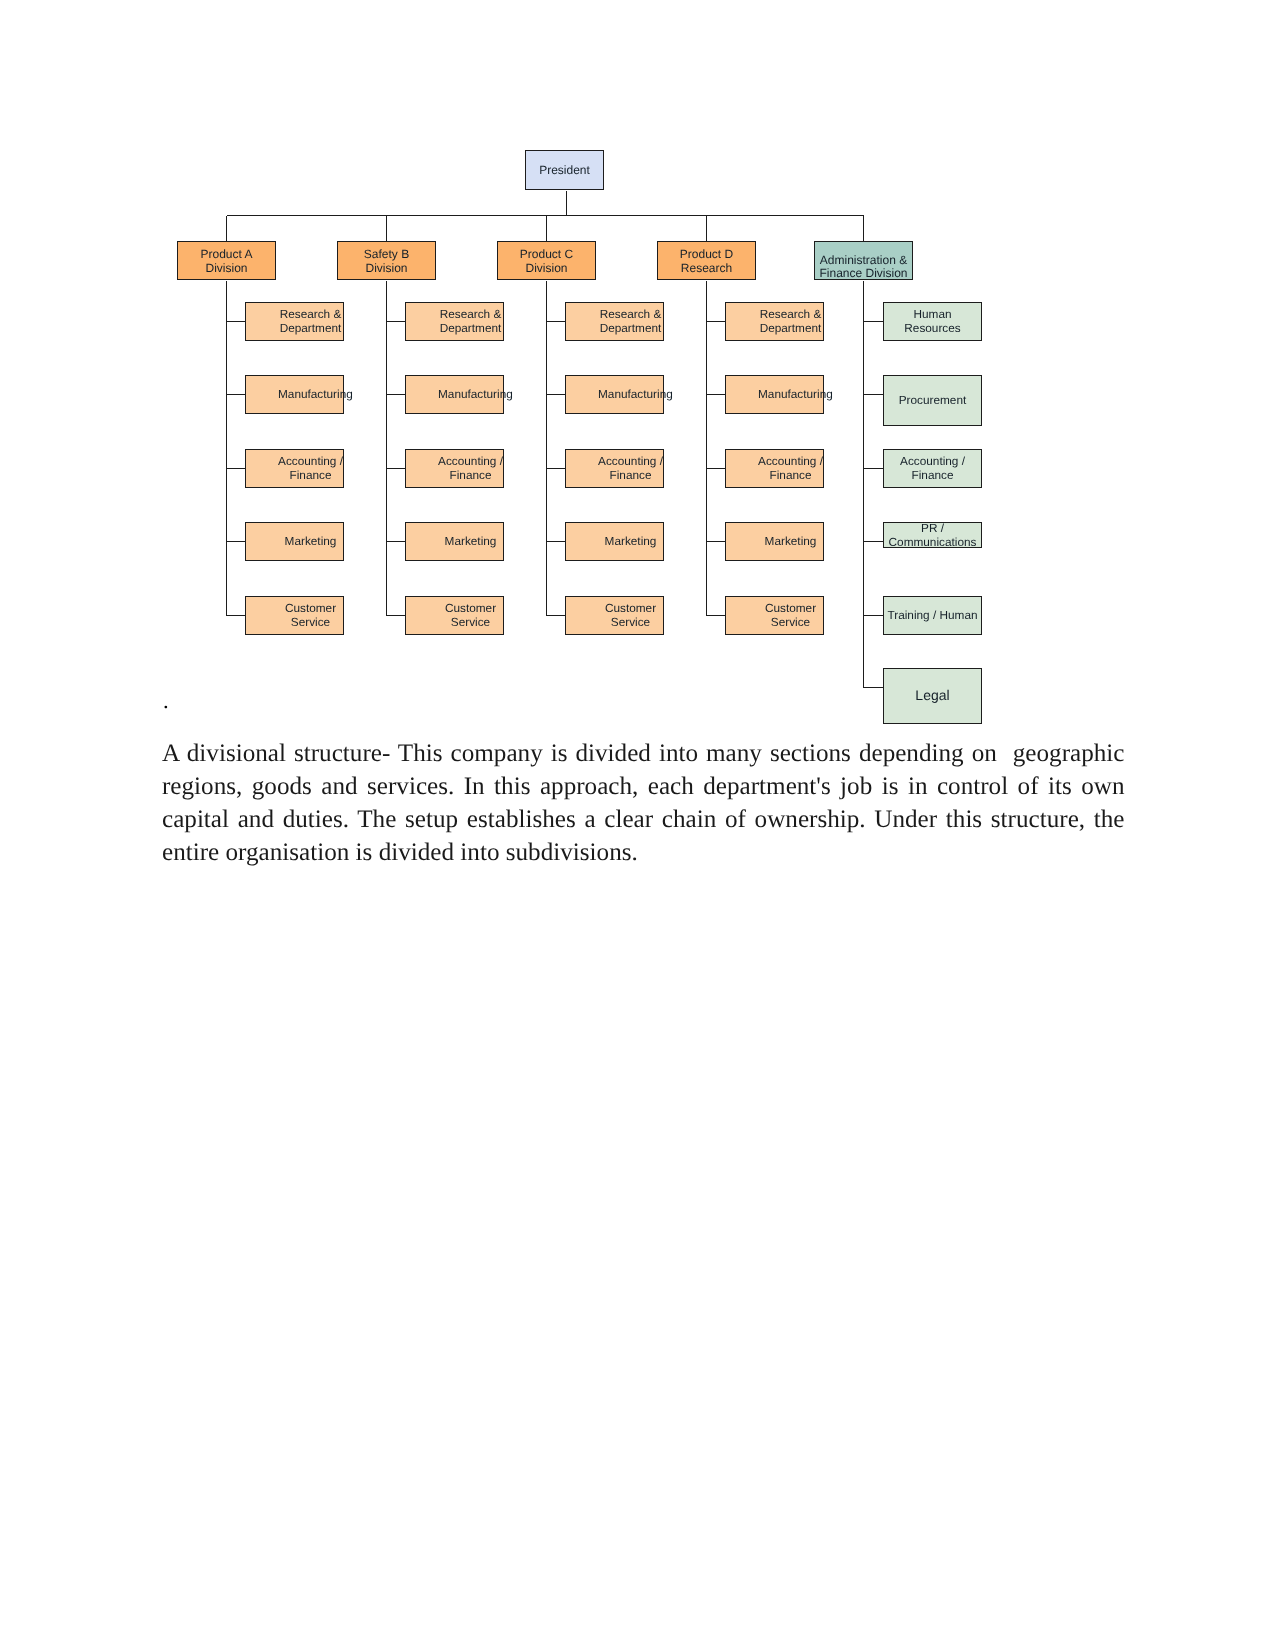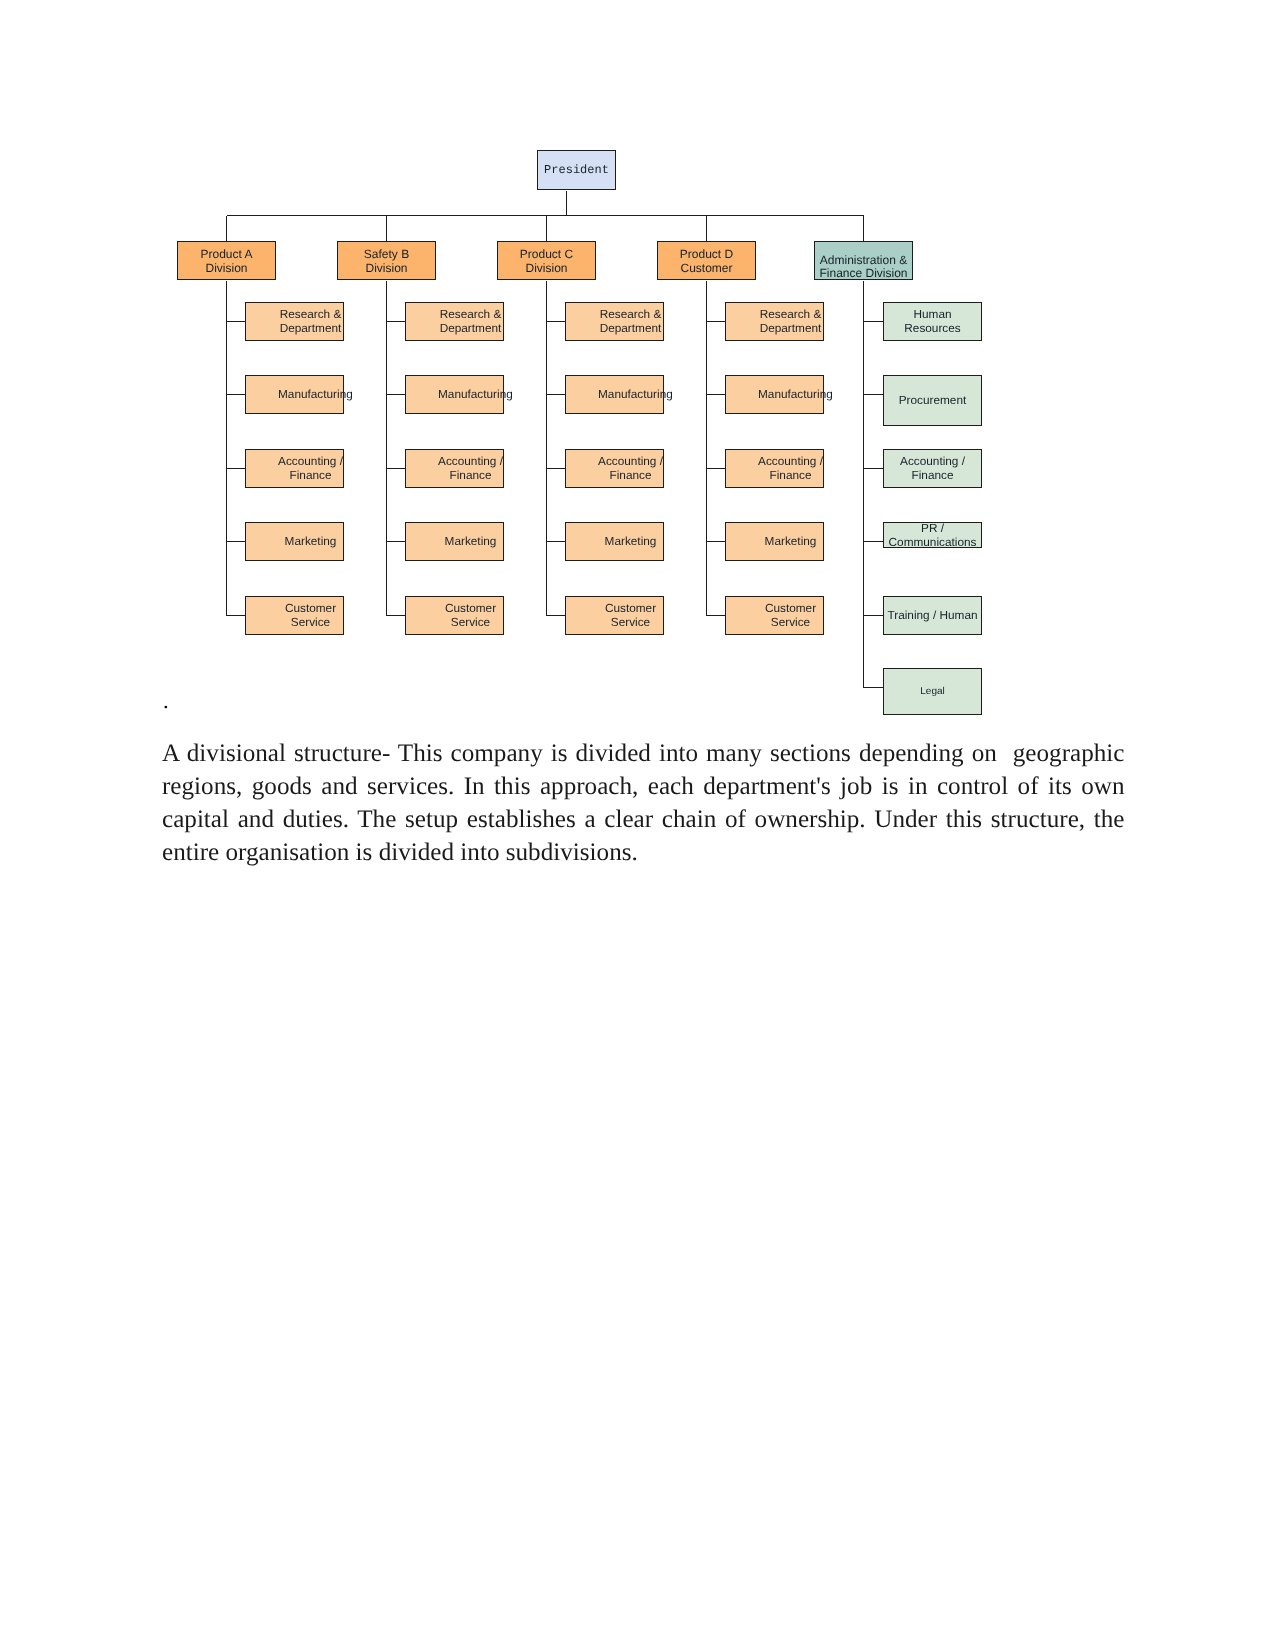--- a/index.html
+++ b/index.html
@@ -101,21 +101,21 @@
         <div class="wire" style="left: 706.5px; top: 614.85px; width: 19px; height: 1.3px; background: rgb(29, 29, 29);"></div>
         <div class="wire" style="left: 862.85px; top: 215.5px; width: 1.3px; height: 26px; background: rgb(29, 29, 29);"></div>
         <div class="wire" style="left: 862.85px; top: 280.5px; width: 1.3px; height: 407px; background: rgb(29, 29, 29);"></div>
         <div class="wire" style="left: 863.5px; top: 320.85px; width: 19px; height: 1.3px; background: rgb(29, 29, 29);"></div>
         <div class="wire" style="left: 863.5px; top: 393.85px; width: 19px; height: 1.3px; background: rgb(29, 29, 29);"></div>
         <div class="wire" style="left: 863.5px; top: 467.85px; width: 19px; height: 1.3px; background: rgb(29, 29, 29);"></div>
         <div class="wire" style="left: 863.5px; top: 540.85px; width: 19px; height: 1.3px; background: rgb(29, 29, 29);"></div>
         <div class="wire" style="left: 863.5px; top: 614.85px; width: 19px; height: 1.3px; background: rgb(29, 29, 29);"></div>
         <div class="wire" style="left: 863.5px; top: 686.85px; width: 19px; height: 1.3px; background: rgb(29, 29, 29);"></div>
       </div>
-      <div class="node n-president" style="left: 537px; top: 150.2px; width: 79px; height: 40.4px; font-size: 12px; line-height: 13.2px; font-family: Liberation Mono, monospace;"><span class="node-label">President</span></div>
+      <div class="node n-president" style="left: 525px; top: 150.2px; width: 79px; height: 40.4px; font-size: 12px; line-height: 13.2px;"><span class="node-label">President</span></div>
       <div class="node n-division" style="left: 176.5px; top: 241px; width: 99px; height: 39px; font-size: 12px; line-height: 13.2px;"><span class="node-label">Product A
 Division</span></div>
       <div class="node n-subdept" style="left: 245.3px; top: 302.2px; width: 99px; height: 39px; font-size: 11.8px; line-height: 13.5px;"><span class="node-label">Research &amp;
 Department</span></div>
       <div class="node n-subdept" style="left: 245.3px; top: 375.4px; width: 99px; height: 39px; font-size: 11.8px; line-height: 13.5px;"><span class="node-label">Manufacturing</span></div>
       <div class="node n-subdept" style="left: 245.3px; top: 448.8px; width: 99px; height: 39px; font-size: 11.8px; line-height: 13.5px;"><span class="node-label">Accounting /
 Finance</span></div>
       <div class="node n-subdept" style="left: 245.3px; top: 522.3px; width: 99px; height: 39px; font-size: 11.8px; line-height: 13.5px;"><span class="node-label">Marketing</span></div>
       <div class="node n-subdept" style="left: 245.3px; top: 596.3px; width: 99px; height: 39px; font-size: 11.8px; line-height: 13.5px;"><span class="node-label">Customer Service</span></div>
       <div class="node n-division" style="left: 336.5px; top: 241px; width: 99px; height: 39px; font-size: 12px; line-height: 13.2px;"><span class="node-label">Safety B
@@ -130,35 +130,35 @@
       <div class="node n-division" style="left: 496.5px; top: 241px; width: 99px; height: 39px; font-size: 12px; line-height: 13.2px;"><span class="node-label">Product C
 Division</span></div>
       <div class="node n-subdept" style="left: 565.3px; top: 302.2px; width: 99px; height: 39px; font-size: 11.8px; line-height: 13.5px;"><span class="node-label">Research &amp;
 Department</span></div>
       <div class="node n-subdept" style="left: 565.3px; top: 375.4px; width: 99px; height: 39px; font-size: 11.8px; line-height: 13.5px;"><span class="node-label">Manufacturing</span></div>
       <div class="node n-subdept" style="left: 565.3px; top: 448.8px; width: 99px; height: 39px; font-size: 11.8px; line-height: 13.5px;"><span class="node-label">Accounting /
 Finance</span></div>
       <div class="node n-subdept" style="left: 565.3px; top: 522.3px; width: 99px; height: 39px; font-size: 11.8px; line-height: 13.5px;"><span class="node-label">Marketing</span></div>
       <div class="node n-subdept" style="left: 565.3px; top: 596.3px; width: 99px; height: 39px; font-size: 11.8px; line-height: 13.5px;"><span class="node-label">Customer Service</span></div>
       <div class="node n-division" style="left: 656.5px; top: 241px; width: 99px; height: 39px; font-size: 12px; line-height: 13.2px;"><span class="node-label">Product D
-Customer</span></div>
+Research</span></div>
       <div class="node n-subdept" style="left: 725.3px; top: 302.2px; width: 99px; height: 39px; font-size: 11.8px; line-height: 13.5px;"><span class="node-label">Research &amp;
 Department</span></div>
       <div class="node n-subdept" style="left: 725.3px; top: 375.4px; width: 99px; height: 39px; font-size: 11.8px; line-height: 13.5px;"><span class="node-label">Manufacturing</span></div>
       <div class="node n-subdept" style="left: 725.3px; top: 448.8px; width: 99px; height: 39px; font-size: 11.8px; line-height: 13.5px;"><span class="node-label">Accounting /
 Finance</span></div>
       <div class="node n-subdept" style="left: 725.3px; top: 522.3px; width: 99px; height: 39px; font-size: 11.8px; line-height: 13.5px;"><span class="node-label">Marketing</span></div>
       <div class="node n-subdept" style="left: 725.3px; top: 596.3px; width: 99px; height: 39px; font-size: 11.8px; line-height: 13.5px;"><span class="node-label">Customer Service</span></div>
       <div class="node n-admin" style="left: 814.1px; top: 241px; width: 99px; height: 39px; font-size: 12px; line-height: 13.2px;"><span class="node-label">Administration &amp;
 Finance Division</span></div>
       <div class="node n-adminsub" style="left: 882.9px; top: 302.2px; width: 99px; height: 39px; font-size: 11.8px; line-height: 13.5px;"><span class="node-label">Human
 Resources</span></div>
       <div class="node n-adminsub" style="left: 882.9px; top: 375.4px; width: 99px; height: 51px; font-size: 11.8px; line-height: 13.5px;"><span class="node-label">Procurement</span></div>
       <div class="node n-adminsub" style="left: 882.9px; top: 448.8px; width: 99px; height: 39px; font-size: 11.8px; line-height: 13.5px;"><span class="node-label">Accounting /
 Finance</span></div>
       <div class="node n-adminsub" style="left: 882.9px; top: 522.3px; width: 99px; height: 26px; font-size: 11.8px; line-height: 14px;"><span class="node-label">PR /
 Communications</span></div>
       <div class="node n-adminsub" style="left: 882.9px; top: 596.3px; width: 99px; height: 39px; font-size: 11.8px; line-height: 13.5px;"><span class="node-label">Training / Human</span></div>
-      <div class="node n-adminsub" style="left: 882.9px; top: 668.1px; width: 99px; height: 47px; font-size: 10px; line-height: 13.5px;"><span class="node-label">Legal</span></div>
+      <div class="node n-adminsub" style="left: 882.9px; top: 668.1px; width: 99px; height: 56px; font-size: 14px; line-height: 13.5px;"><span class="node-label">Legal</span></div>
     </div>
   <div class="dot">.</div>
   <p id="para">A divisional structure- This company is divided into many sections depending on  geographic regions, goods and services. In this approach, each department's job is in control of its own capital and duties. The setup establishes a clear chain of ownership. Under this structure, the entire organisation is divided into subdivisions.</p>
 </div>
 
 </body></html>

